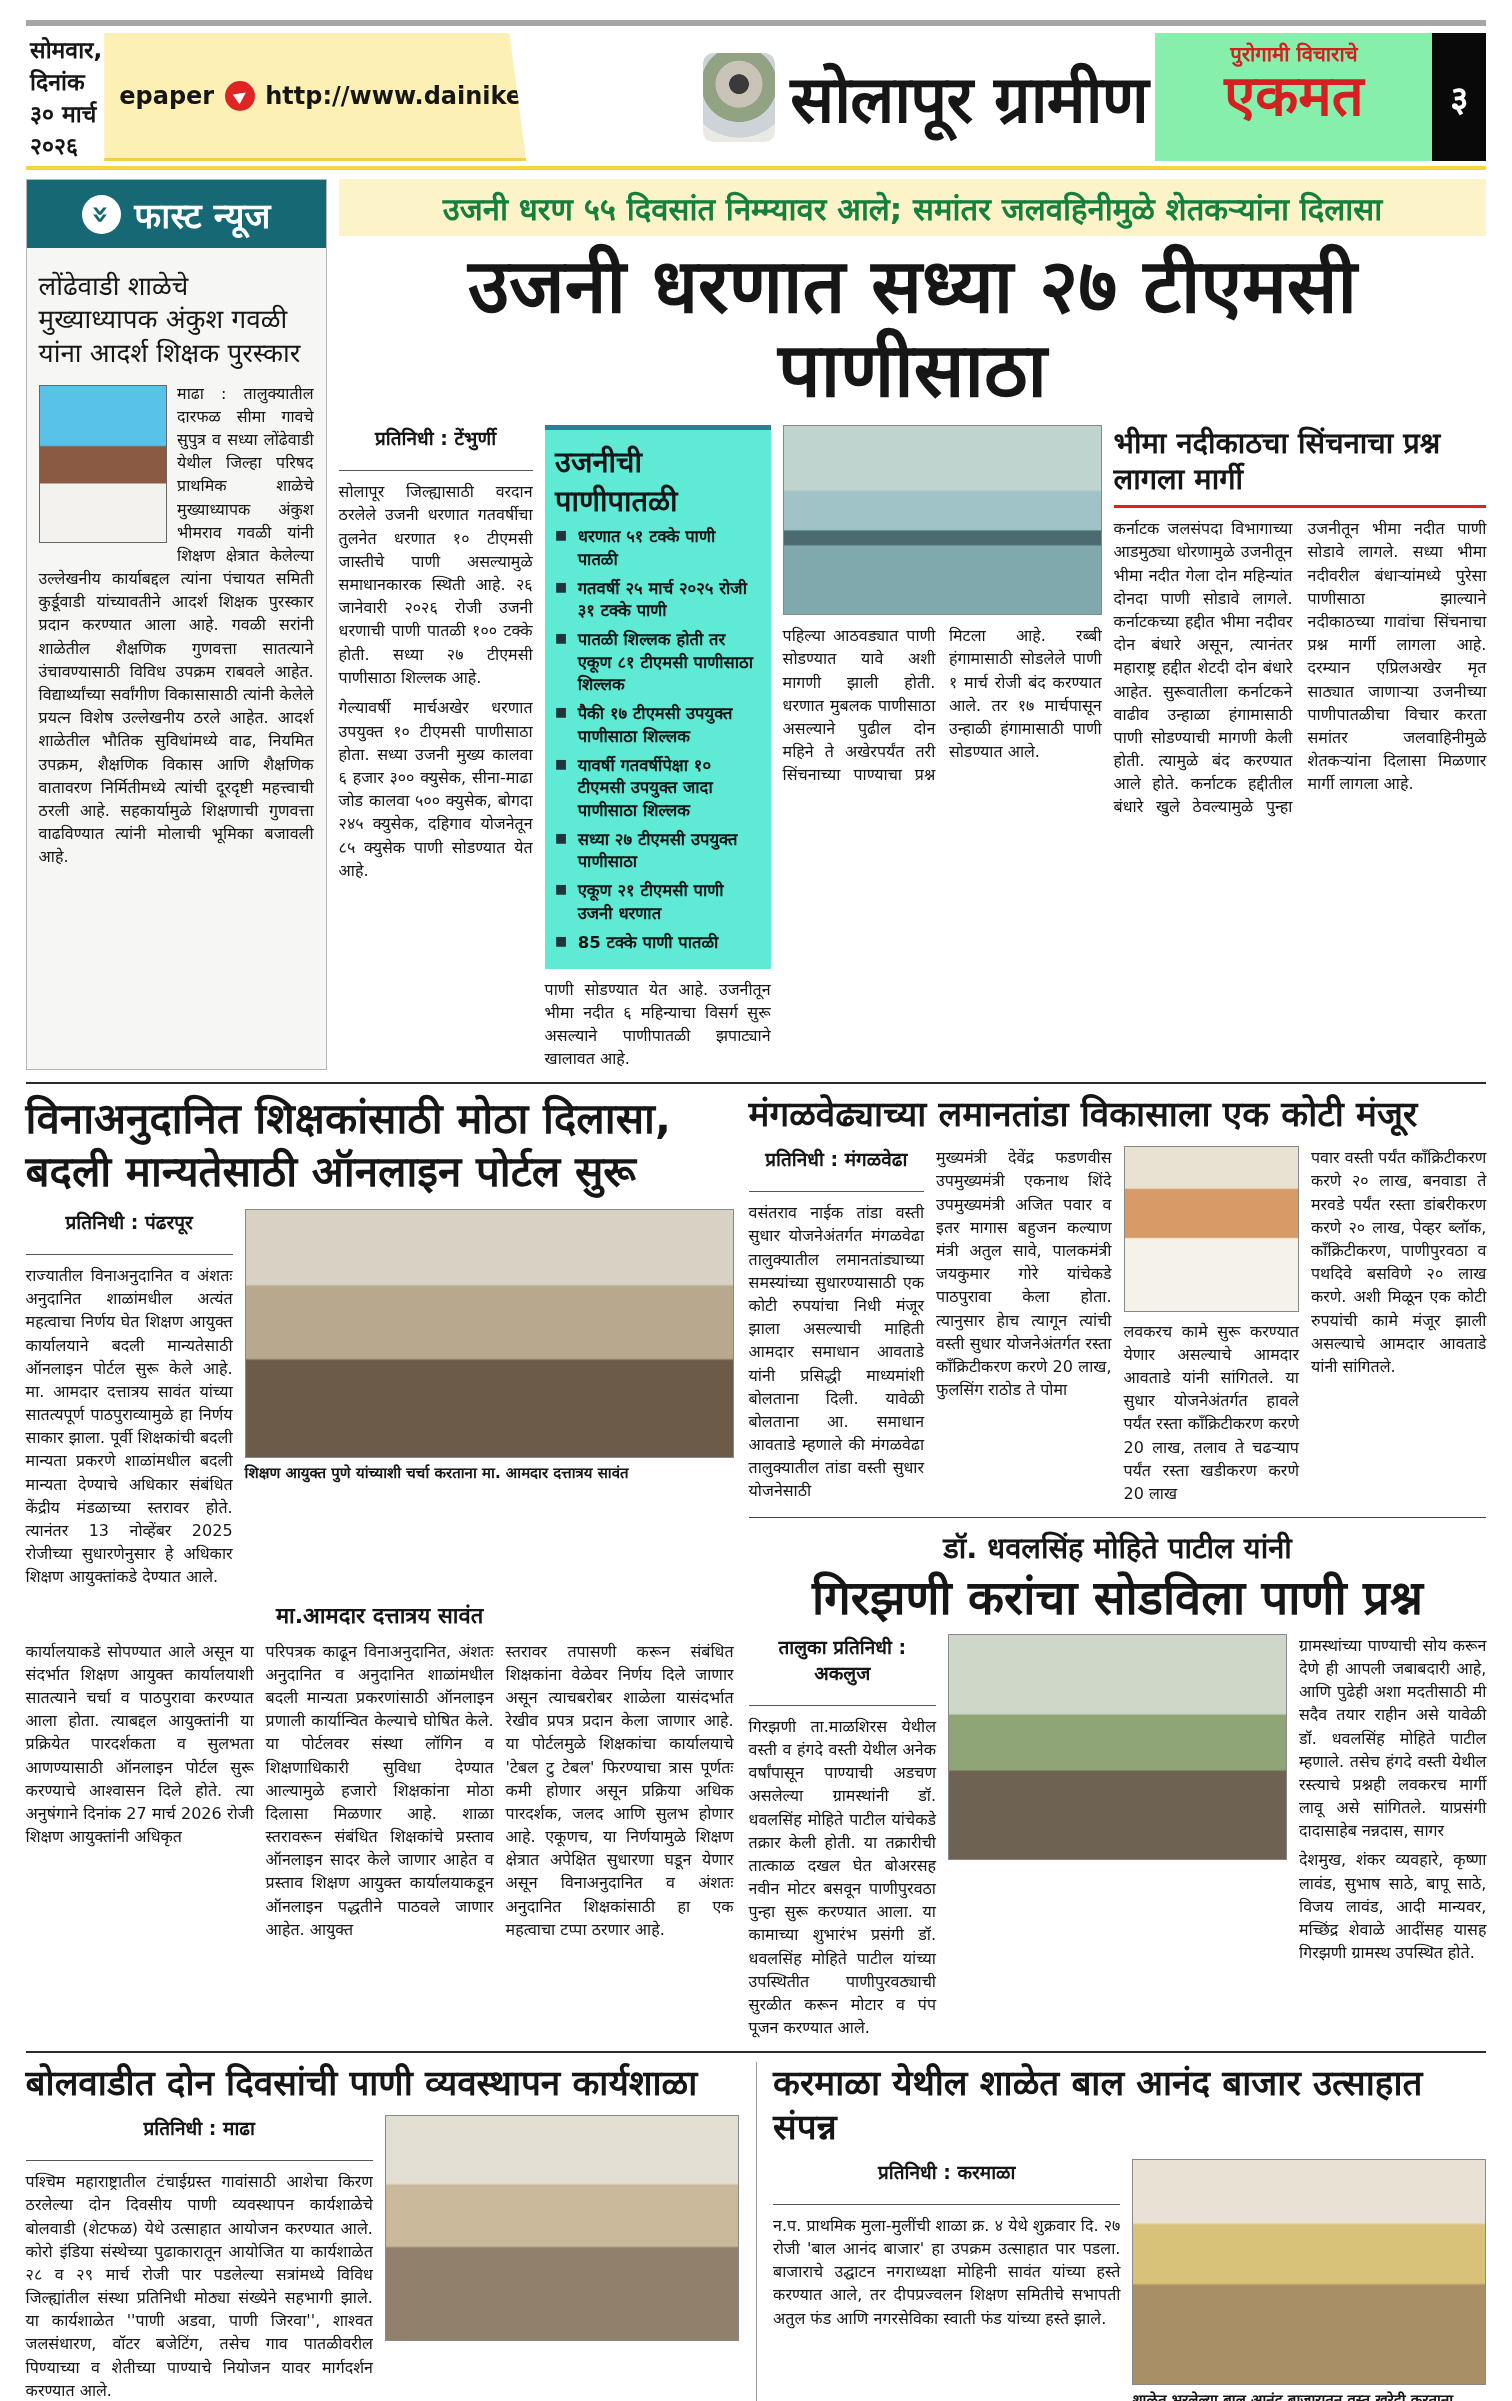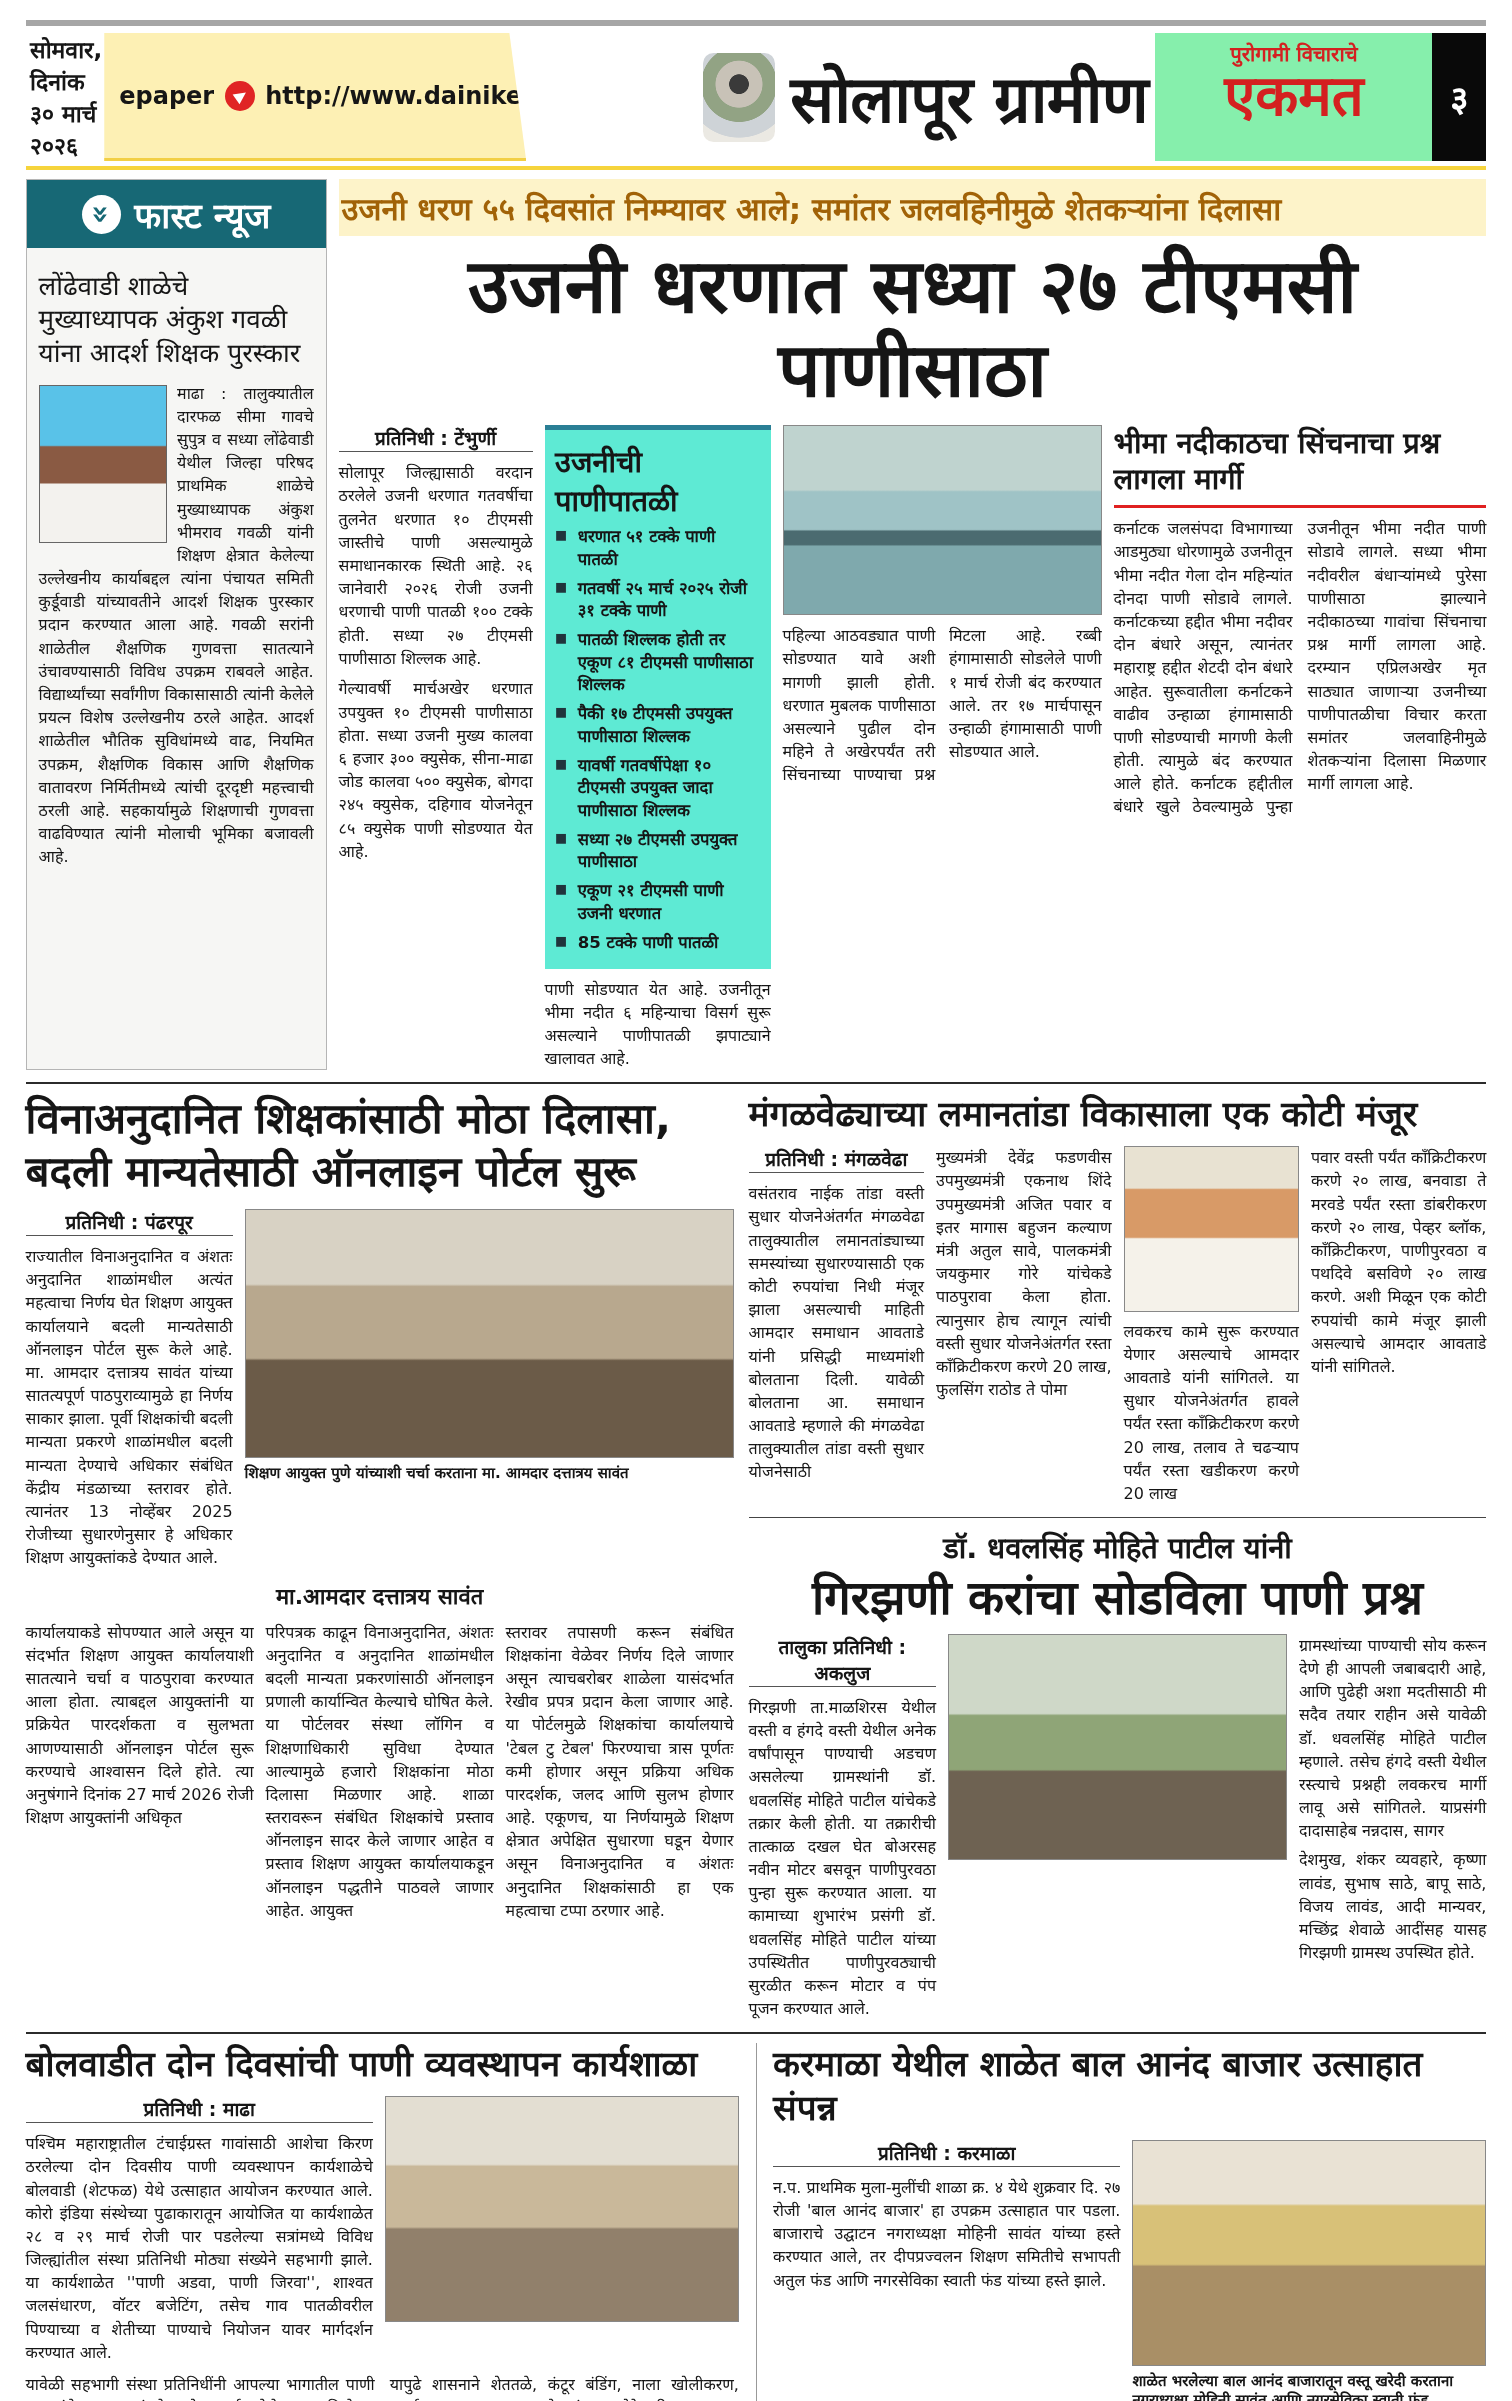--- a/index.html
+++ b/index.html
@@ -25,41 +25,41 @@
   .mast-title { font-size:65px; font-weight:800; letter-spacing:-0.8px; }
   .brandbox { width:331px; display:flex; align-items:stretch; }
   .brand-inner { flex:1; background:#86efac; text-align:center; padding:6px 4.5px 7.5px; }
   .brand-tag { color:#d42020; font-size:20.3px; font-weight:bold; }
   .brand-name { color:#d42020; font-size:56px; font-weight:800; line-height:1.05; }
   .pagenum { width:54px; background:#090909; color:#fff; display:flex; align-items:center;
              justify-content:center; font-size:35px; font-weight:bold; }
   .yellow-rule { height:4.5px; background:#f6d43c; margin-top:4.5px; }
 
   
-  .byline { font-weight:bold; font-size:19px; text-align:center; padding-bottom:0; margin-bottom:9px;
+  .byline { font-weight:bold; font-size:19px; text-align:center; padding-bottom:19px; margin-bottom:9px;
             border-bottom:1.5px solid #555; }
   .txt { font-size:16px; line-height:1.45; text-align:justify; }
   .photo { background:#9db3b8; border:0.8px solid #888; }
   .caption { font-size:15px; font-weight:bold; line-height:1.3; margin-top:6px; }
   .hrule { border-top:2.3px solid #2b2b2b; margin-top:12px; padding-top:9px; }
 
   
   .lead { display:flex; gap:12px; margin-top:9px; }
   .fastnews { width:301px; border:0.8px solid #b5b5b5; background:#f6f6f4; flex:none; }
   .fn-hd { background:#176875; color:#fff; padding:10.5px 7.5px; display:flex; align-items:center;
            justify-content:center; gap:13.6px; font-size:35px; font-weight:800; }
   .fn-chev { width:39px; height:39px; background:#fff; color:#176875; border-radius:50%; flex:none;
              display:inline-flex; align-items:center; justify-content:center; font-size:30px;
              font-weight:800; transform:rotate(90deg); }
   .fn-body { padding:13.6px 12px; }
   .fn-headline { font-size:26px; font-weight:400; line-height:1.3; margin-bottom:10.5px;margin-top:8px; }
   .fn-photo { width:128px; height:158px; float:left; margin:3px 10.5px 4.5px 0;
               background:linear-gradient(180deg,#59c2e8 0 38%, #8a5a43 39% 62%, #f3f2ee 63%); border:1.5px solid #666; }
   .lead-main { flex:1; min-width:0; }
-  .strap { background:#fdf3c9; color:#a16207; font-size:31px; font-weight:800; 
+  .strap { background:#fdf3c9; color:#15803d; font-size:31px; font-weight:800; text-align:center;
            padding:7.5px 3px; }
   .lead-headline { font-size:75px; font-weight:800; text-align:center; line-height:1.12; margin:7.5px 0 13.6px; }
   .lead-row { display:flex; gap:12px; }
   .lead-c1 { width:194px; flex:none; }
   .lead-mid { width:226px; flex:none; }
   .infobox { background:#5eead4; border-top:5.3px solid #2a7f95; padding:10.5px 10.5px 7.5px; }
   .infobox-title { font-size:29px; font-weight:800; margin-bottom:7.5px; }
   .infobox li { list-style:none; font-size:16.6px; font-weight:600; line-height:1.35; margin-bottom:6.8px;
                 padding-left:22.6px; position:relative; }
   .infobox li::before { content:"■"; position:absolute; left:0; top:0; font-size:12.8px; color:#20343c; }

